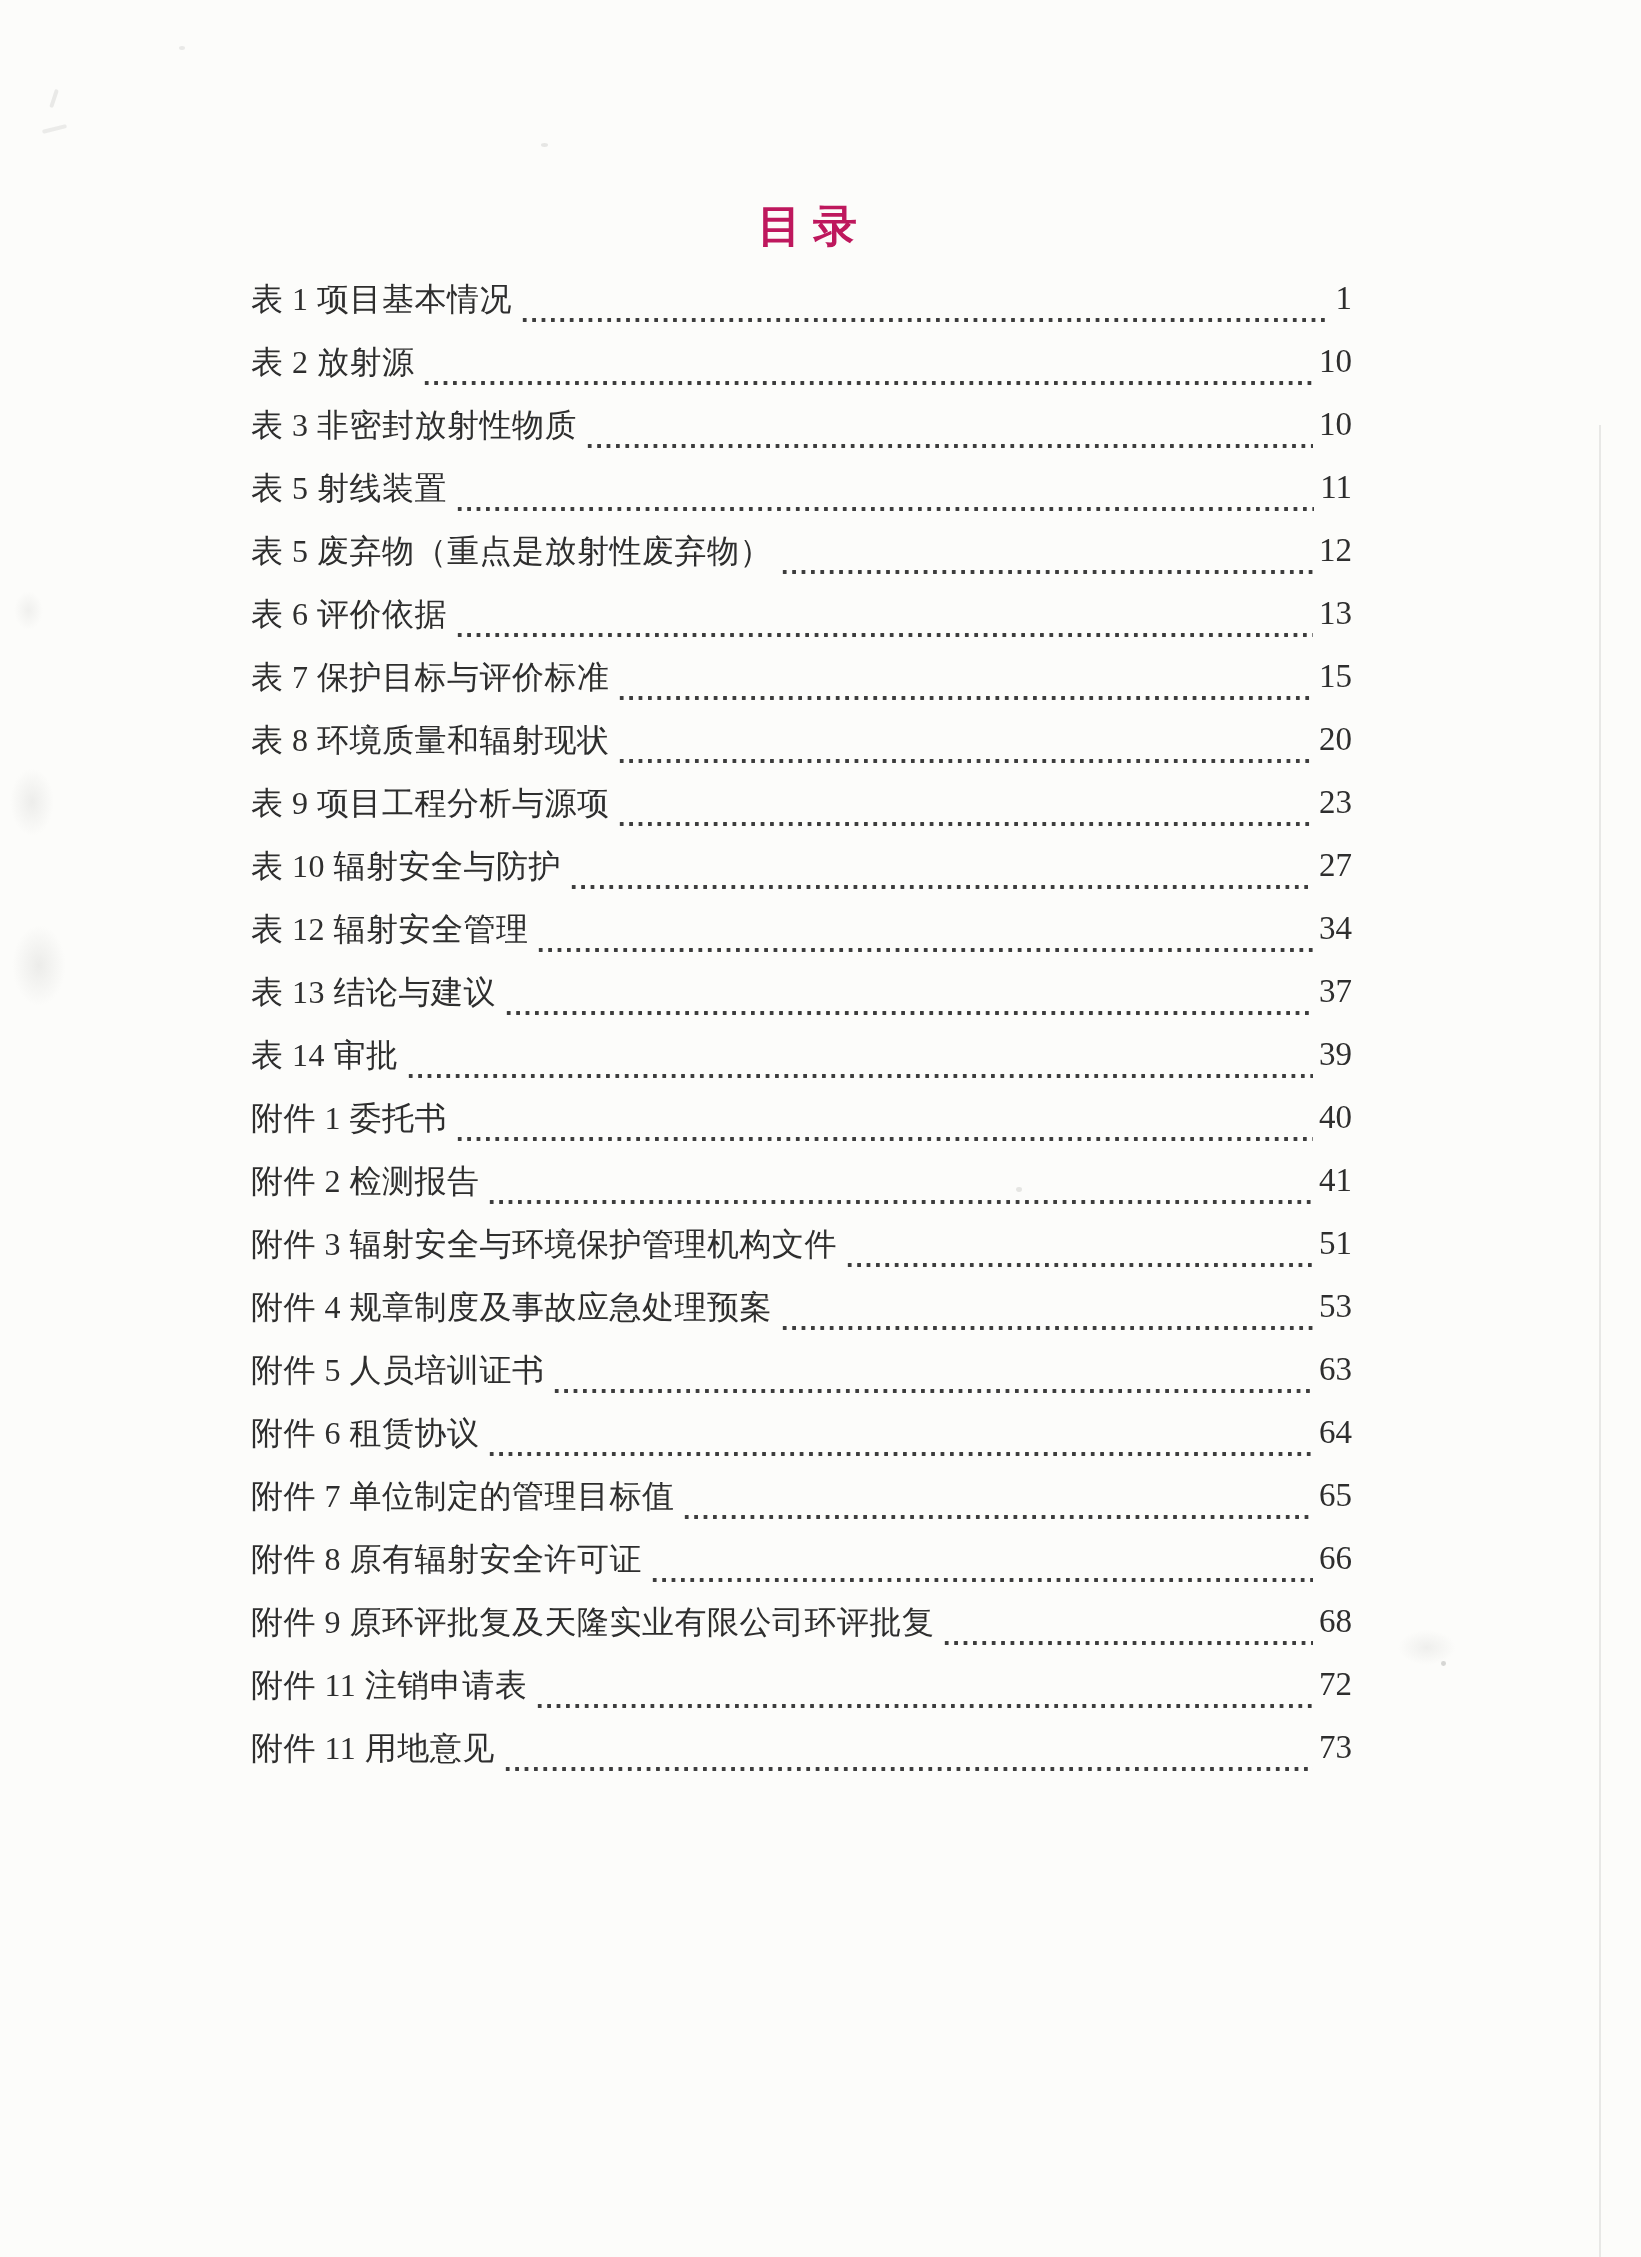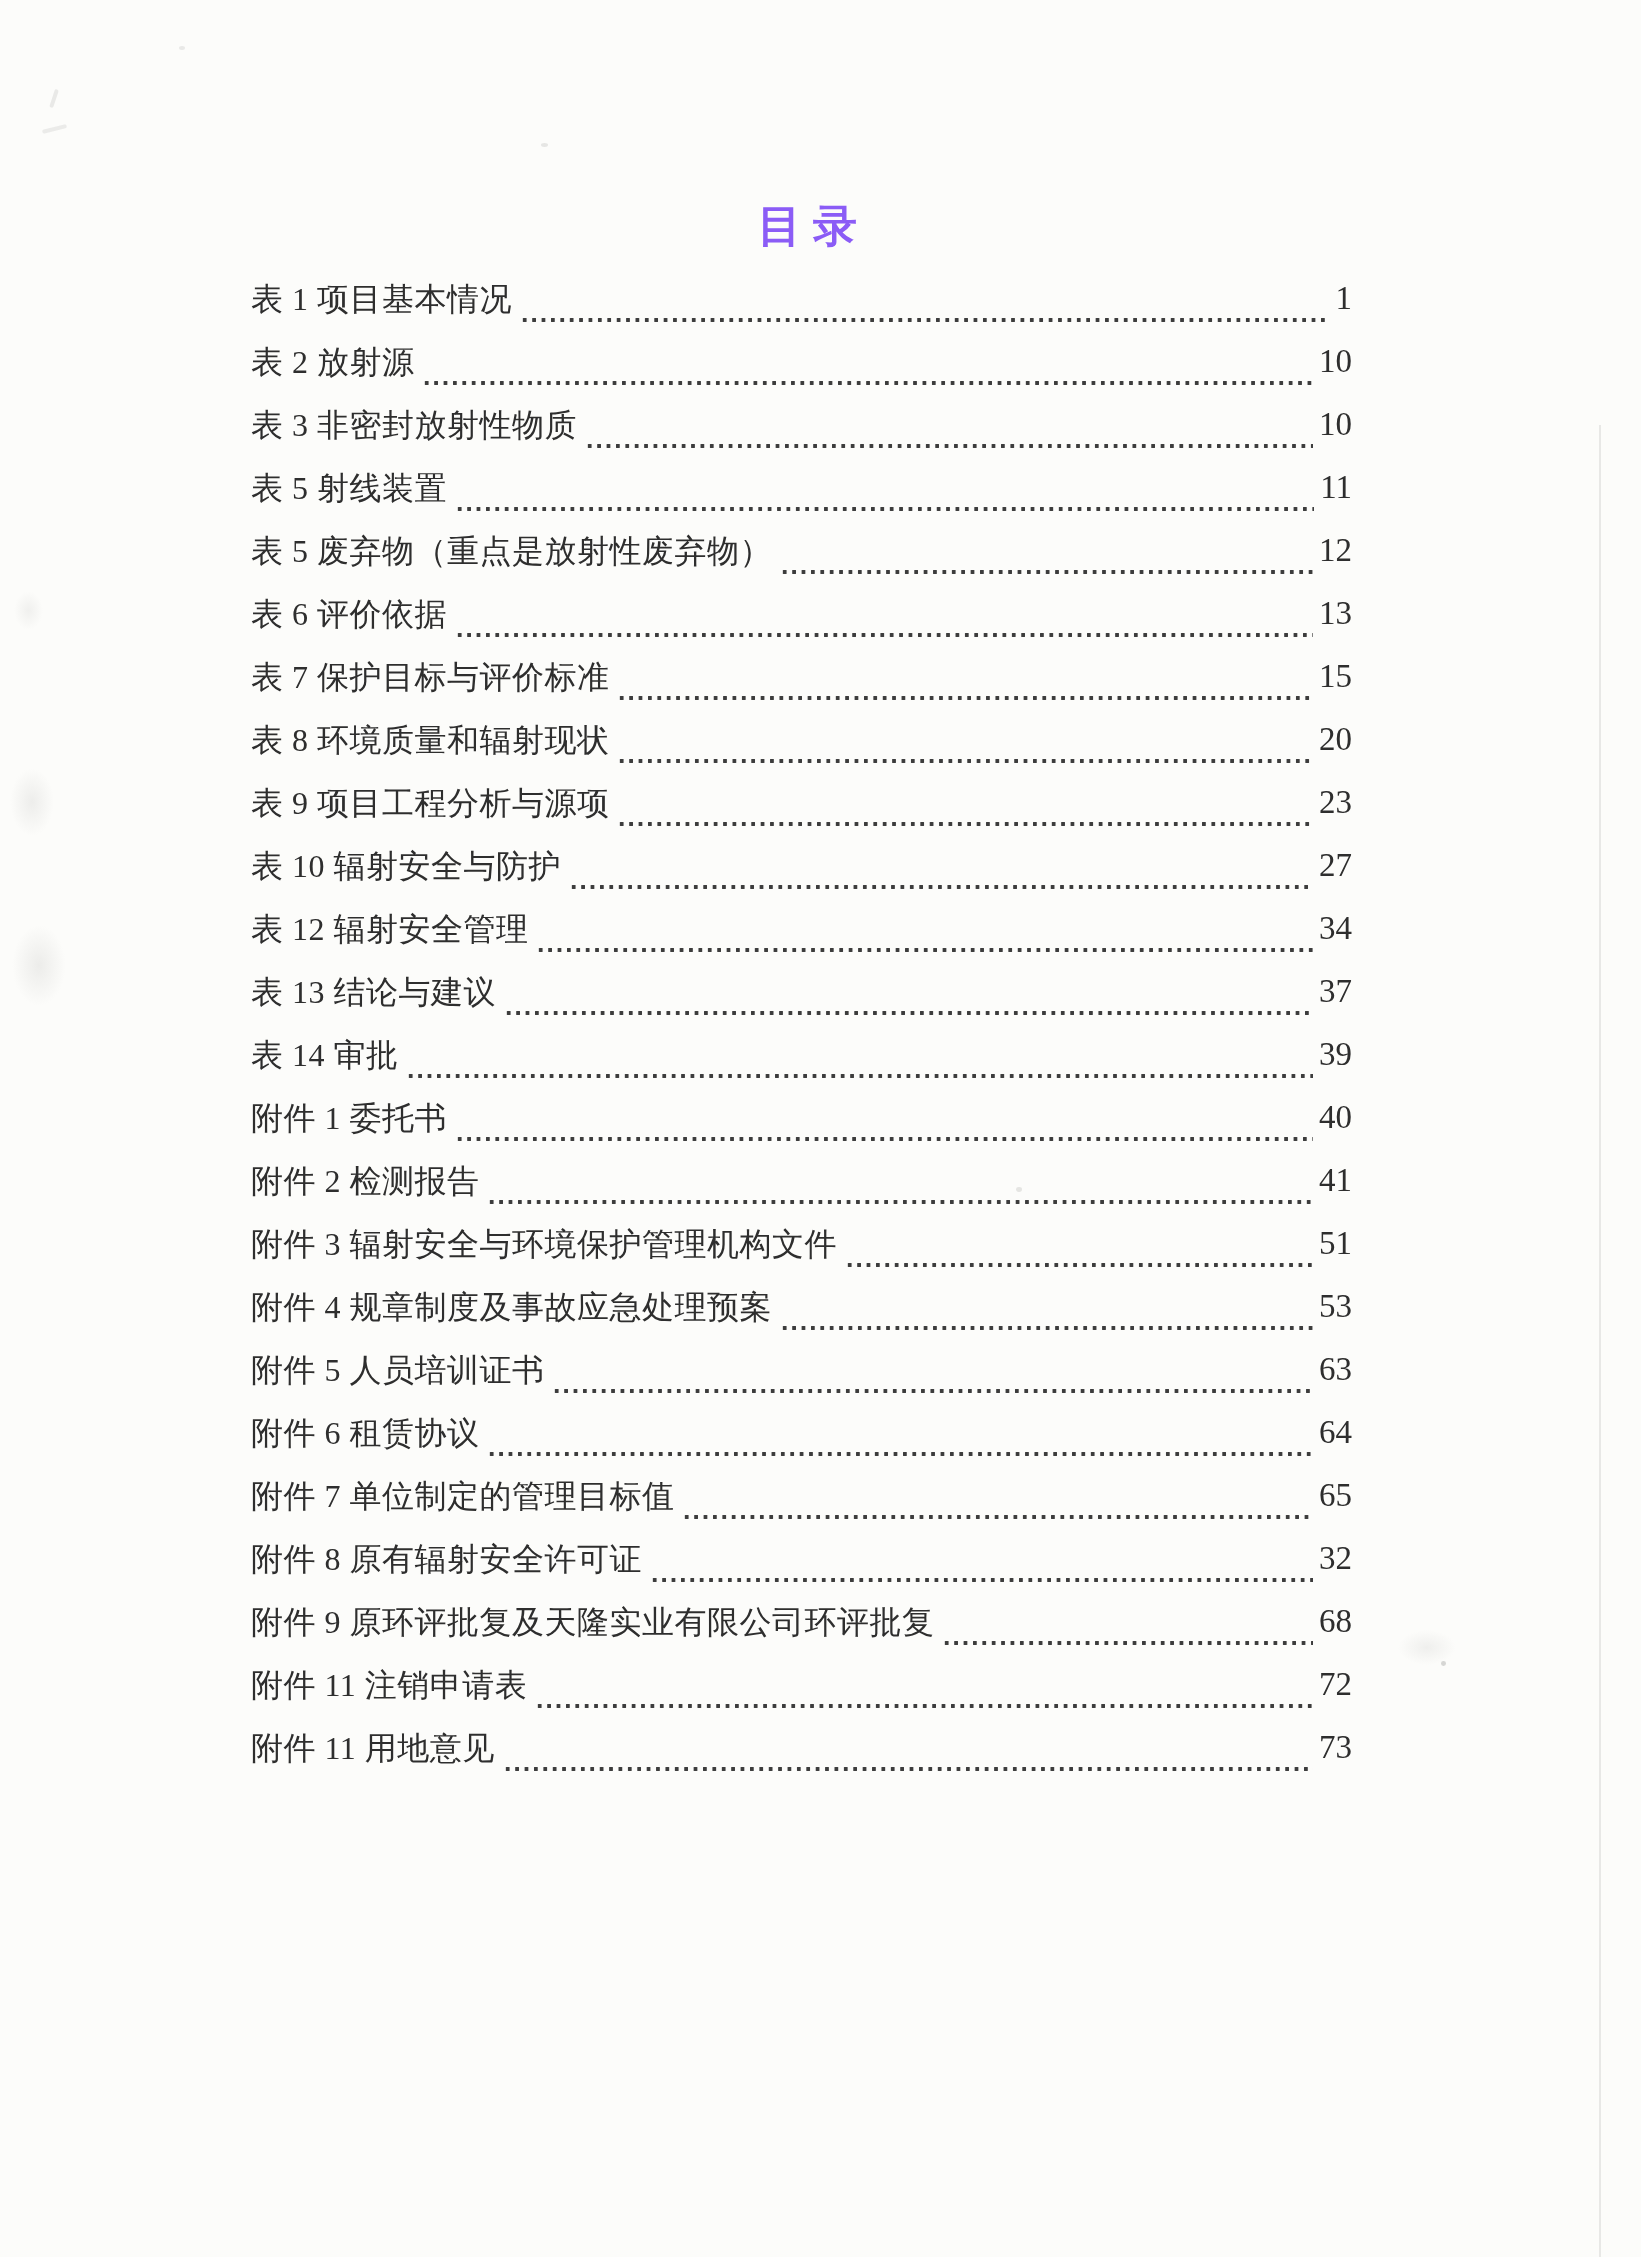--- a/index.html
+++ b/index.html
@@ -12,21 +12,21 @@
     color:var(--ink,#2e2e2e);
   }
   .doc-title{
     position:absolute;
     left:251px;width:1101px;top:205px;
     margin:0;padding:0 0 0 11.6px;
     text-align:center;
     font-size:44px;line-height:1;
     font-weight:bold;
     letter-spacing:11.6px;
-    color:#8b5cf6;
+    color:#be185d;
   }
   .toc{
     position:absolute;
     left:251px;top:274px;width:1101px;
   }
   .toc-row{
     display:flex;
     align-items:center;
     height:63px;
     box-sizing:border-box;
@@ -170,21 +170,21 @@
     <span class="toc-page">64</span>
   </div>
       <div class="toc-row">
     <span class="toc-label">附件 7 单位制定的管理目标值</span>
     <span class="toc-dots"></span>
     <span class="toc-page">65</span>
   </div>
       <div class="toc-row">
     <span class="toc-label">附件 8 原有辐射安全许可证</span>
     <span class="toc-dots"></span>
-    <span class="toc-page">32</span>
+    <span class="toc-page">66</span>
   </div>
       <div class="toc-row">
     <span class="toc-label">附件 9 原环评批复及天隆实业有限公司环评批复</span>
     <span class="toc-dots"></span>
     <span class="toc-page">68</span>
   </div>
       <div class="toc-row">
     <span class="toc-label">附件 11 注销申请表</span>
     <span class="toc-dots"></span>
     <span class="toc-page">72</span>

